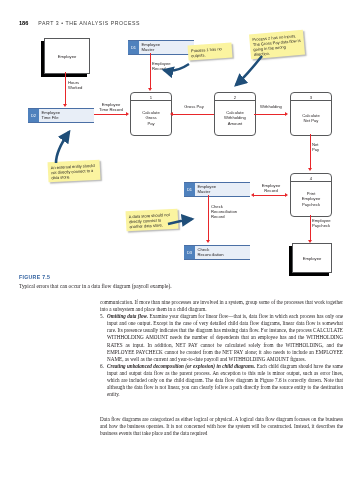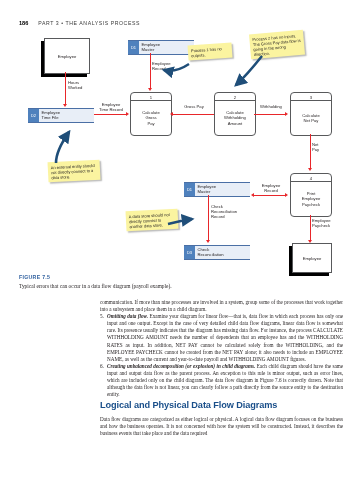--- a/index.html
+++ b/index.html
@@ -285,18 +285,17 @@
       <div class="num">5.</div>
       <div class="txt"><span class="bi">Omitting data flow.</span><span> Examine your diagram for linear flow—that is, data flow in which each process has only one input and one output. Except in the case of very detailed child data flow diagrams, linear data flow is somewhat rare. Its presence usually indicates that the diagram has missing data flow. For instance, the process CALCULATE WITHHOLDING AMOUNT needs the number of dependents that an employee has and the WITHHOLDING RATES as input. In addition, NET PAY cannot be calculated solely from the WITHHOLDING, and the EMPLOYEE PAYCHECK cannot be created from the NET PAY alone; it also needs to include an EMPLOYEE NAME, as well as the current and year-to-date payroll and WITHHOLDING AMOUNT figures.</span></div>
     </div>
 
     <div class="li">
       <div class="num">6.</div>
       <div class="txt"><span class="bi">Creating unbalanced decomposition (or explosion) in child diagrams.</span><span> Each child diagram should have the same input and output data flow as the parent process. An exception to this rule is minor output, such as error lines, which are included only on the child diagram. The data flow diagram in Figure 7.6 is correctly drawn. Note that although the data flow is not linear, you can clearly follow a path directly from the source entity to the destination entity.</span></div>
     </div>
   </div>
 
-  <h2 class="sec">Logical and Physical Data Flow Diagrams</h2>
   <div class="body2">
     <p>Data flow diagrams are categorized as either logical or physical. A logical data flow diagram focuses on the business and how the business operates. It is not concerned with how the system will be constructed. Instead, it describes the business events that take place and the data required</p>
   </div>
 
 </div>
 
 </body></html>

